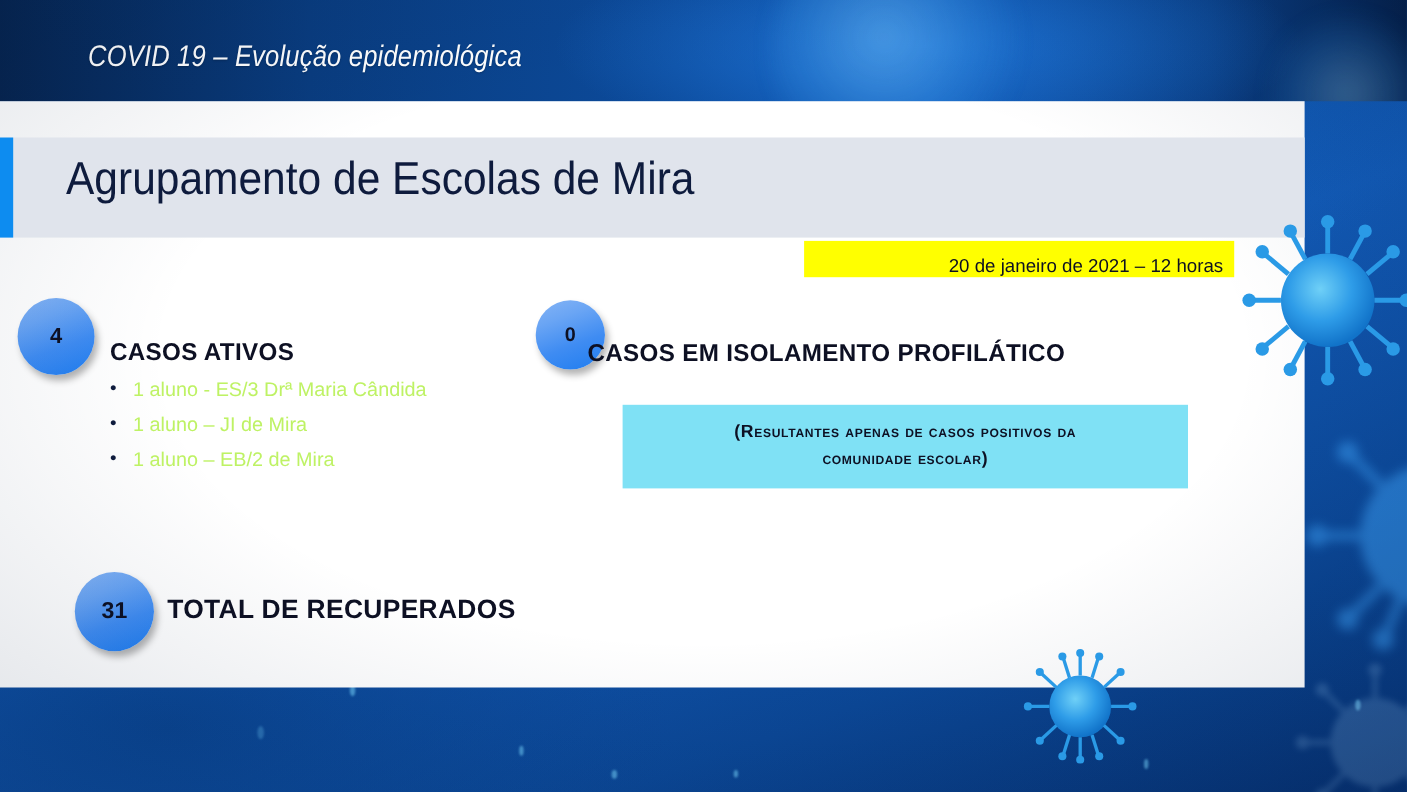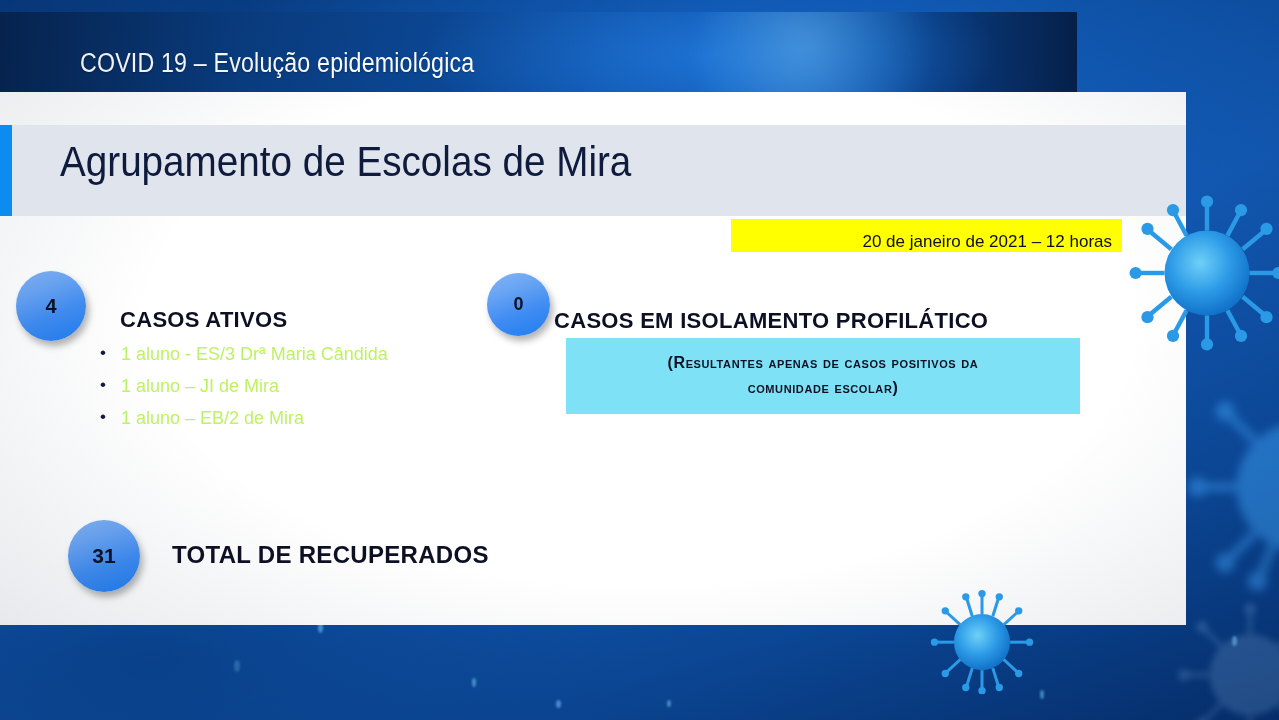--- a/index.html
+++ b/index.html
@@ -38,26 +38,27 @@
   .speck {
     position: absolute;
     border-radius: 50%;
     background: rgba(120,215,255,0.55);
     filter: blur(1.2px);
   }
 
   
   .header {
     position: absolute;
-    left: 0; top: 12px;
-    width: 1077px; height: 92px;
+    left: 0; top: 0;
+    width: 1279px; height: 92px;
     overflow: hidden;
     background:
       radial-gradient(ellipse 38% 150% at 66% 45%, rgba(32,118,216,0.85) 0%, rgba(32,118,216,0) 70%),
       linear-gradient(90deg, #06244f 0%, #093c7f 22%, #0c4b9c 48%, #0e57b4 66%, #0a3f86 86%, #05204a 100%);
+    font-style: italic;
   }
   .header-virus {
     position: absolute;
     border-radius: 50%;
     filter: blur(9px);
     opacity: 0.85;
   }
   .header-title {
     position: absolute;
     left: 80px;
@@ -141,21 +142,20 @@
     font-weight: bold;
   }
 
   .stat-label {
     position: absolute;
     font-size: 22px;
     font-weight: bold;
     color: #0d1023;
     white-space: nowrap;
     letter-spacing: 0.3px;
-    margin-left: 20px;
   }
 
   
   #bubble-active { left: 16px; top: 271px; width: 70px; height: 70px; font-size: 20px; }
   #label-active  { left: 100px; top: 307px; }
 
   .bullets {
     position: absolute;
     left: 96px; top: 344px;
     z-index: 6;
@@ -176,21 +176,21 @@
     font-size: 17px;
     color: #0e1b3d;
   }
 
   
   #bubble-iso { left: 487px; top: 273px; width: 63px; height: 63px; font-size: 18px; }
   #label-iso  { left: 534px; top: 308px; }
 
   .note-box {
     position: absolute;
-    left: 566px; top: 338px;
+    left: 566px; top: 368px;
     width: 514px; height: 76px;
     background: #7fe1f5;
     z-index: 6;
     display: flex;
     flex-direction: column;
     align-items: center;
     justify-content: center;
     text-align: center;
     padding: 0 12px;
   }

